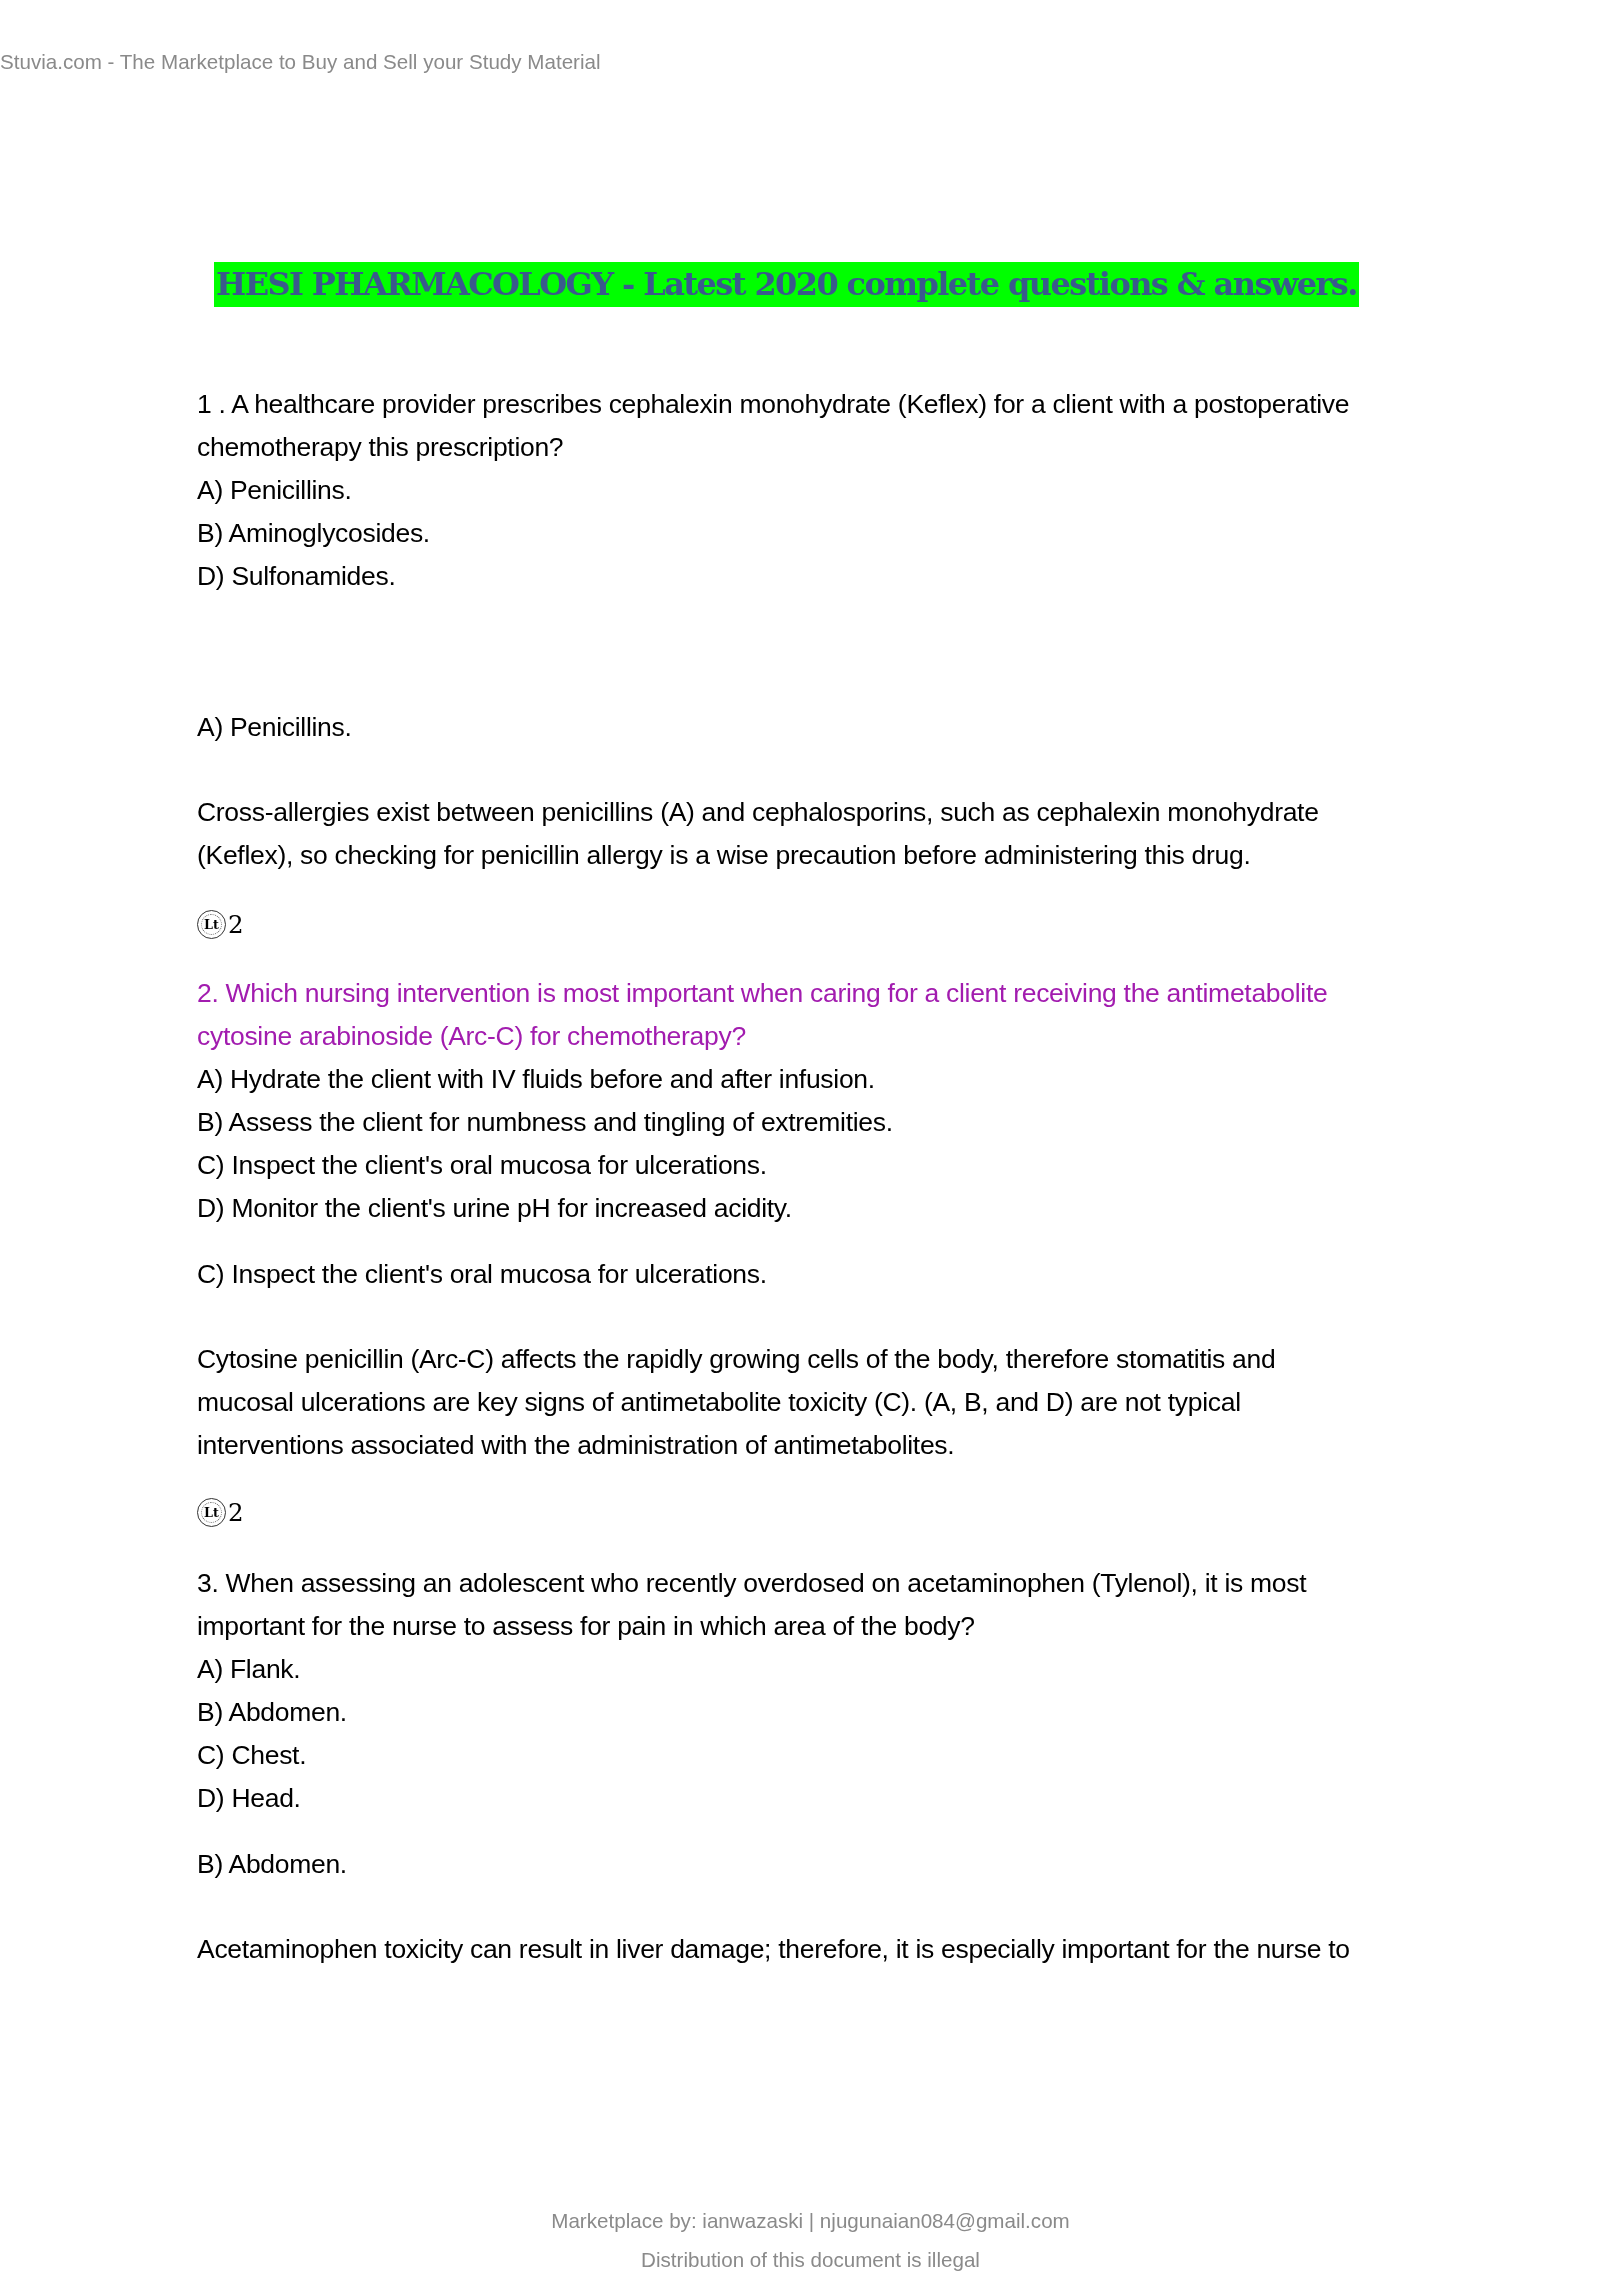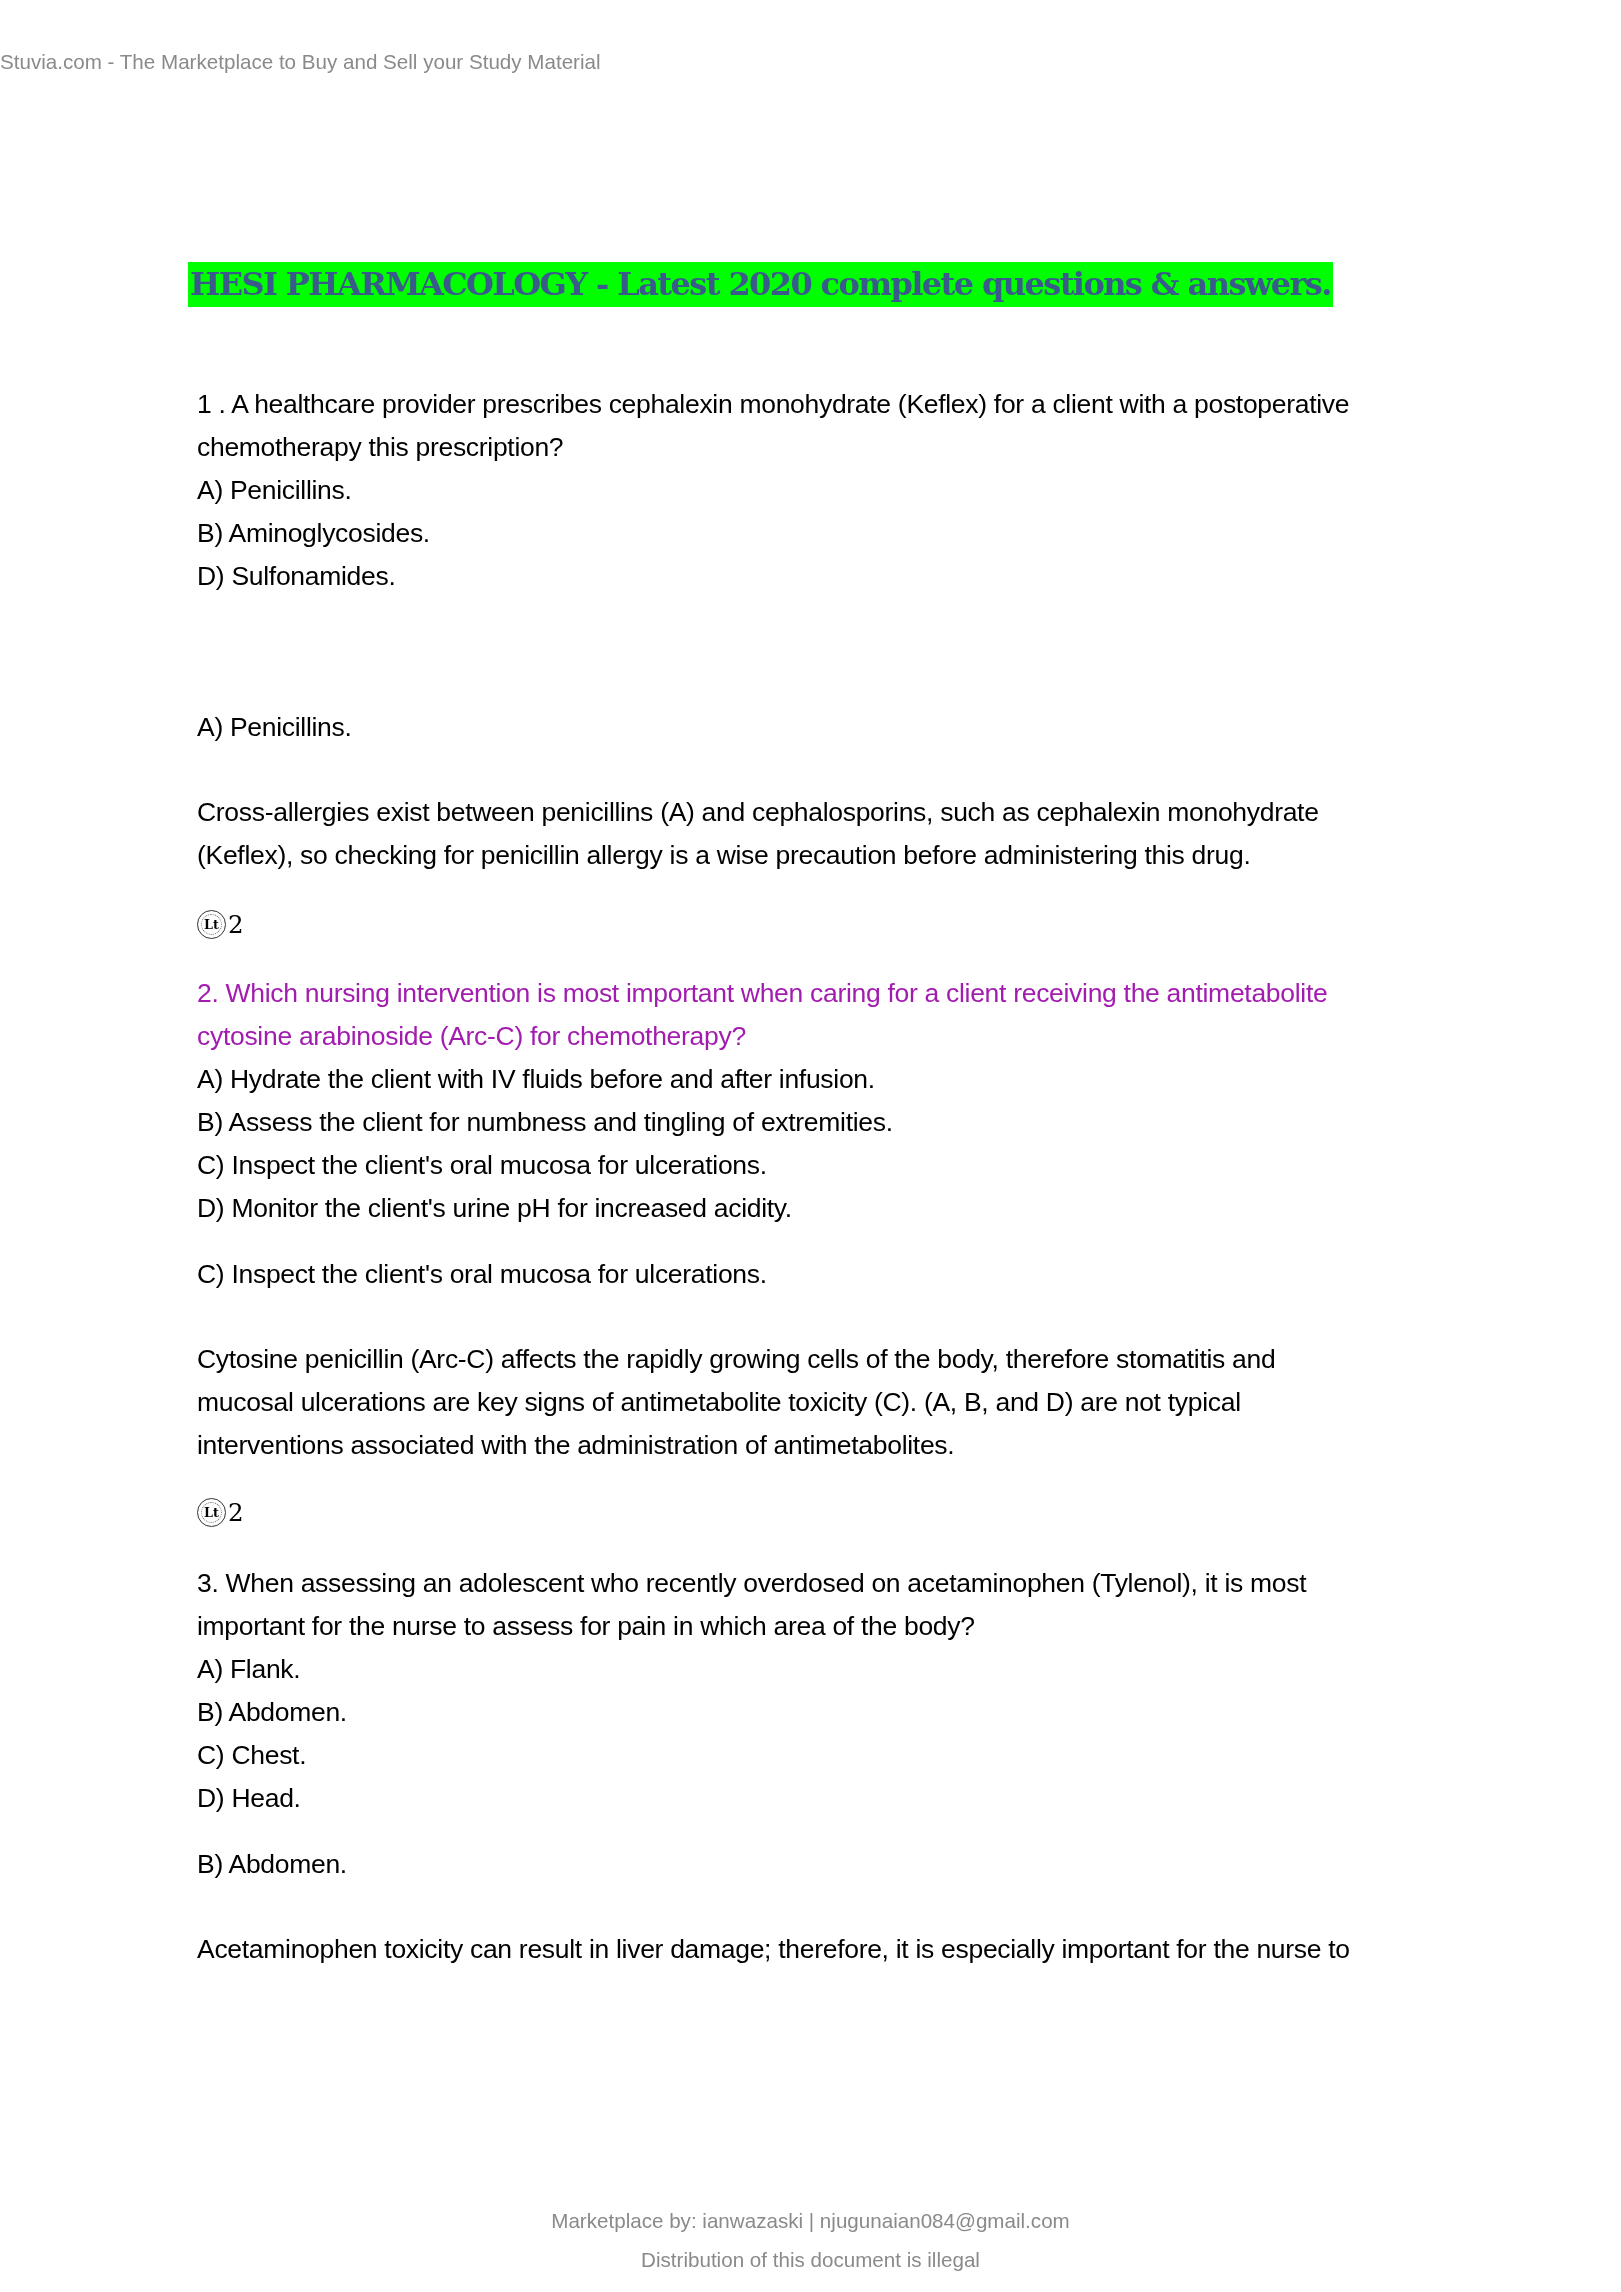--- a/index.html
+++ b/index.html
@@ -2,21 +2,21 @@
 <html><head>
 <meta charset="utf-8">
 <style>
   html, body { margin: 0; padding: 0; background: #ffffff; }
   body { width: 1621px; height: 2293px; position: relative; overflow: hidden; }
   .page { position: absolute; left: 0; top: 0; width: 1621px; height: 2293px; background: #ffffff; }
   .watermark-top {
     position: absolute; left: 0; right: 0; top: 25.5px; text-align: left;
     font-family: "Liberation Sans", sans-serif; font-size: 20.6px; color: #8a8a8a; margin-top: 24px;
   }
-  .title-wrap { position: absolute; left: 188px; top: 262px; }
+  .title-wrap { position: absolute; left: 214px; top: 262px; }
   .title {
     display: inline-block; background: #00ff00; color: #3a5a8c;
     font-family: "DejaVu Serif", serif; font-weight: bold; font-size: 32px;
     letter-spacing: -1.6px; line-height: 45px; padding: 0 2px; white-space: nowrap;
   }
   .body-text {
     position: absolute; left: 197px; width: 1274px;
     font-family: "Liberation Sans", sans-serif; font-size: 26.5px; color: #000000;
     line-height: 43px; letter-spacing: -0.3px;
   }

